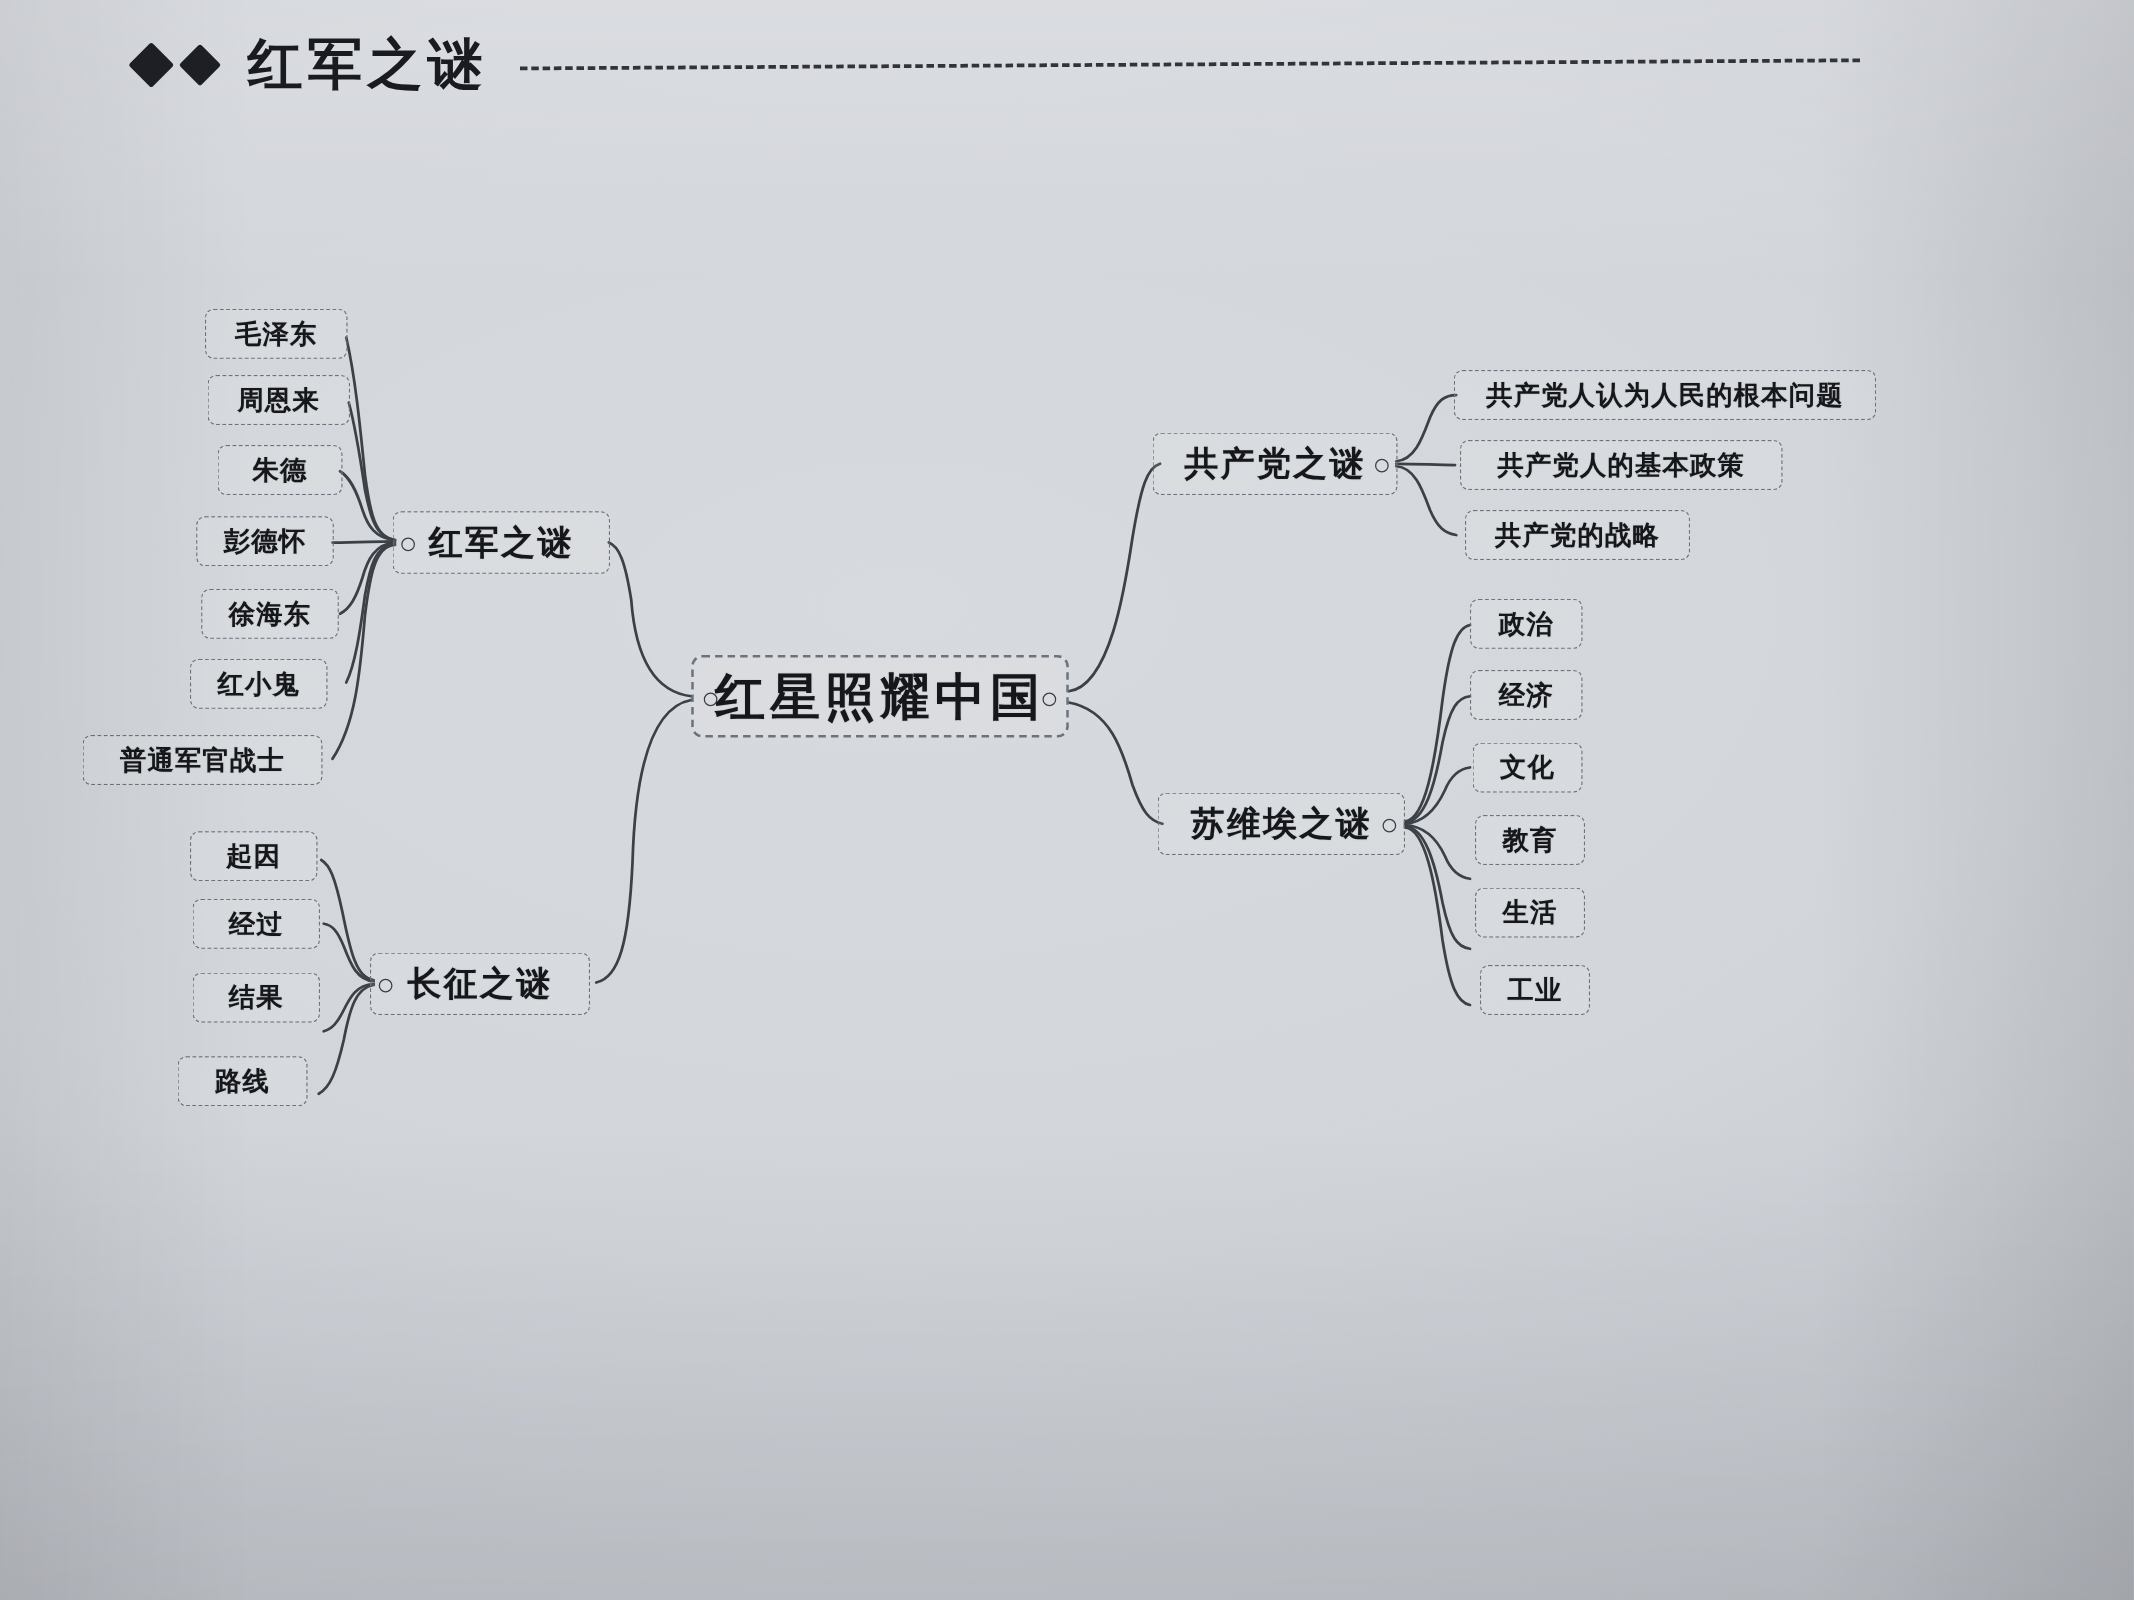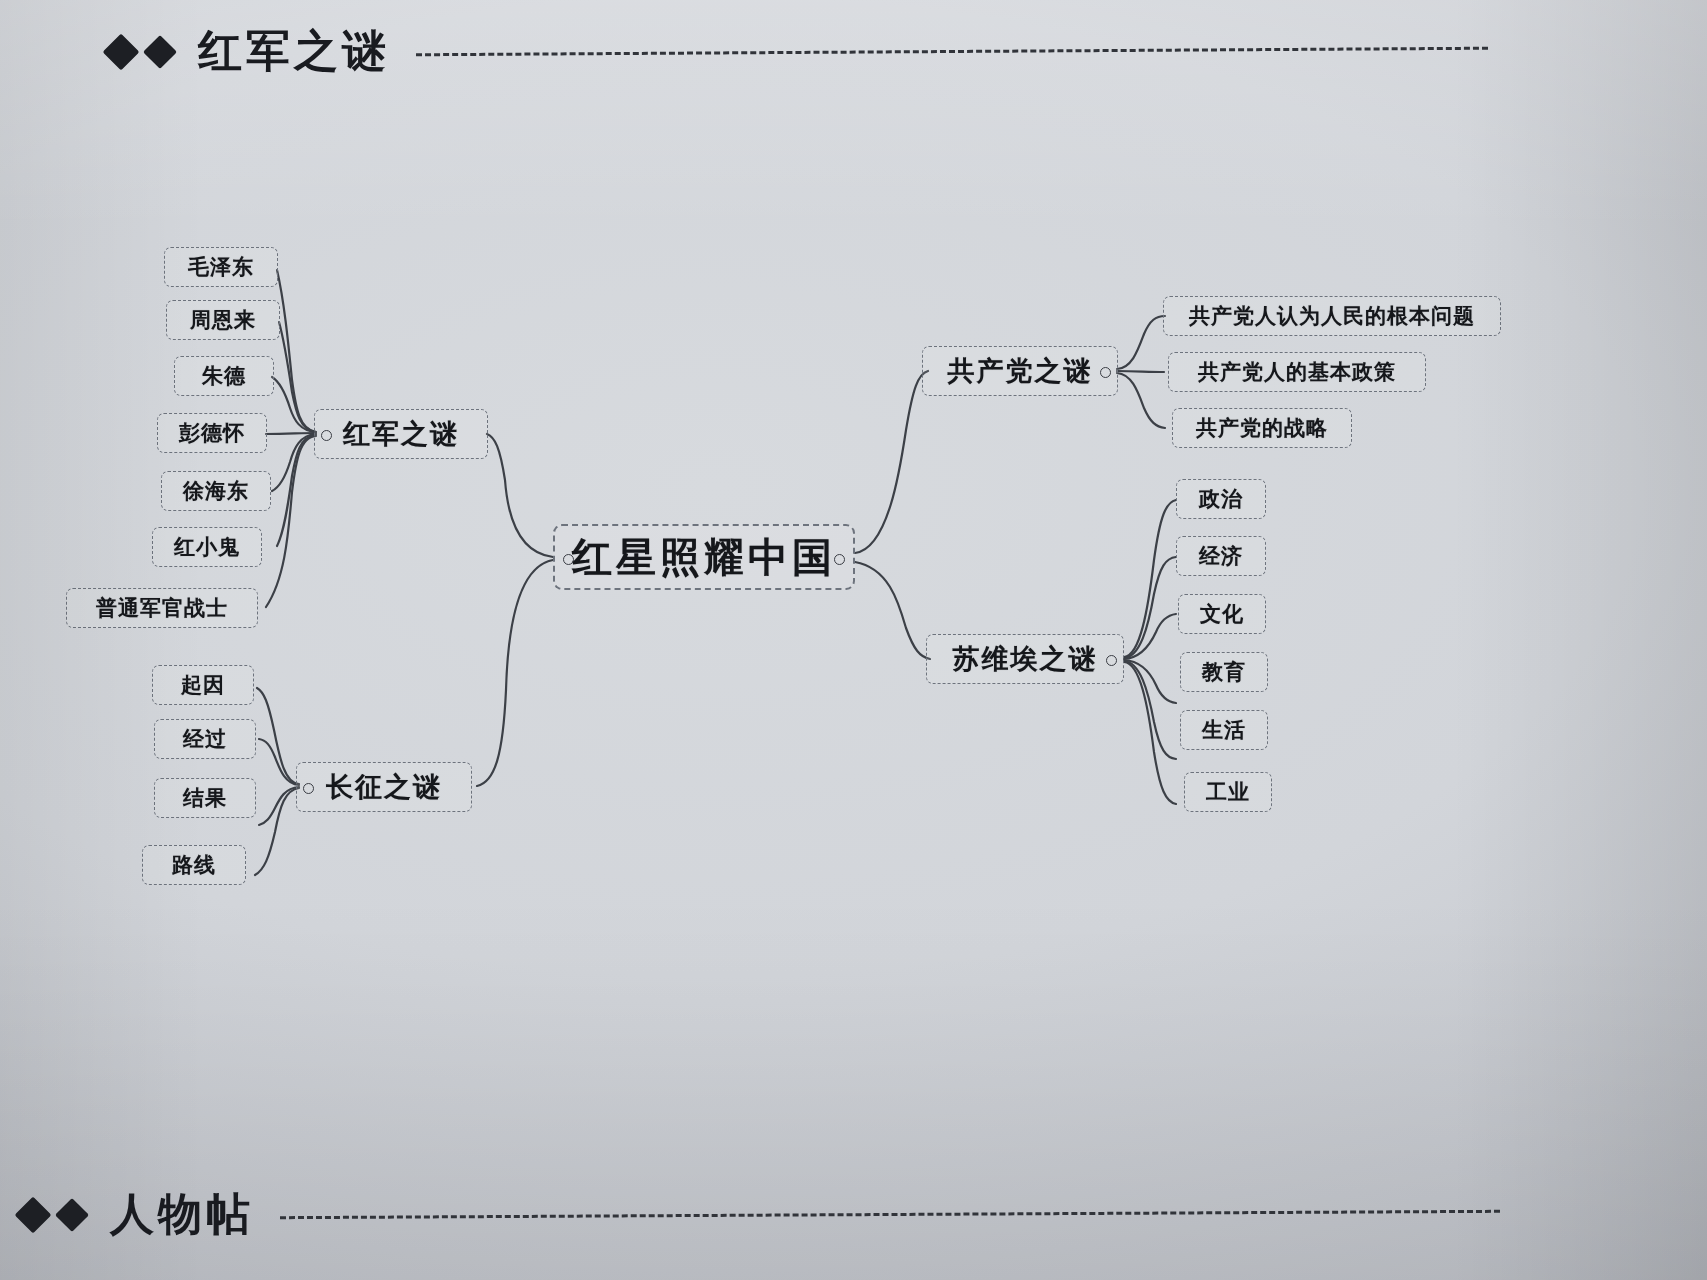--- a/index.html
+++ b/index.html
@@ -261,20 +261,14 @@
       </div>
     <div class="node leaf" style="left:1180px; top:710px; width:88px;">
         <span>生活</span>
       </div>
     <div class="node leaf" style="left:1184px; top:772px; width:88px;">
         <span>工业</span>
       </div>
 
   </div>
 
-  <div class="section-header" id="header-bottom">
-    <span class="diamond"></span>
-    <span class="diamond small"></span>
-    <span class="section-title">人物帖</span>
-    <span class="dash-rule"></span>
-  </div>
 
 </div>
 
 </body></html>

